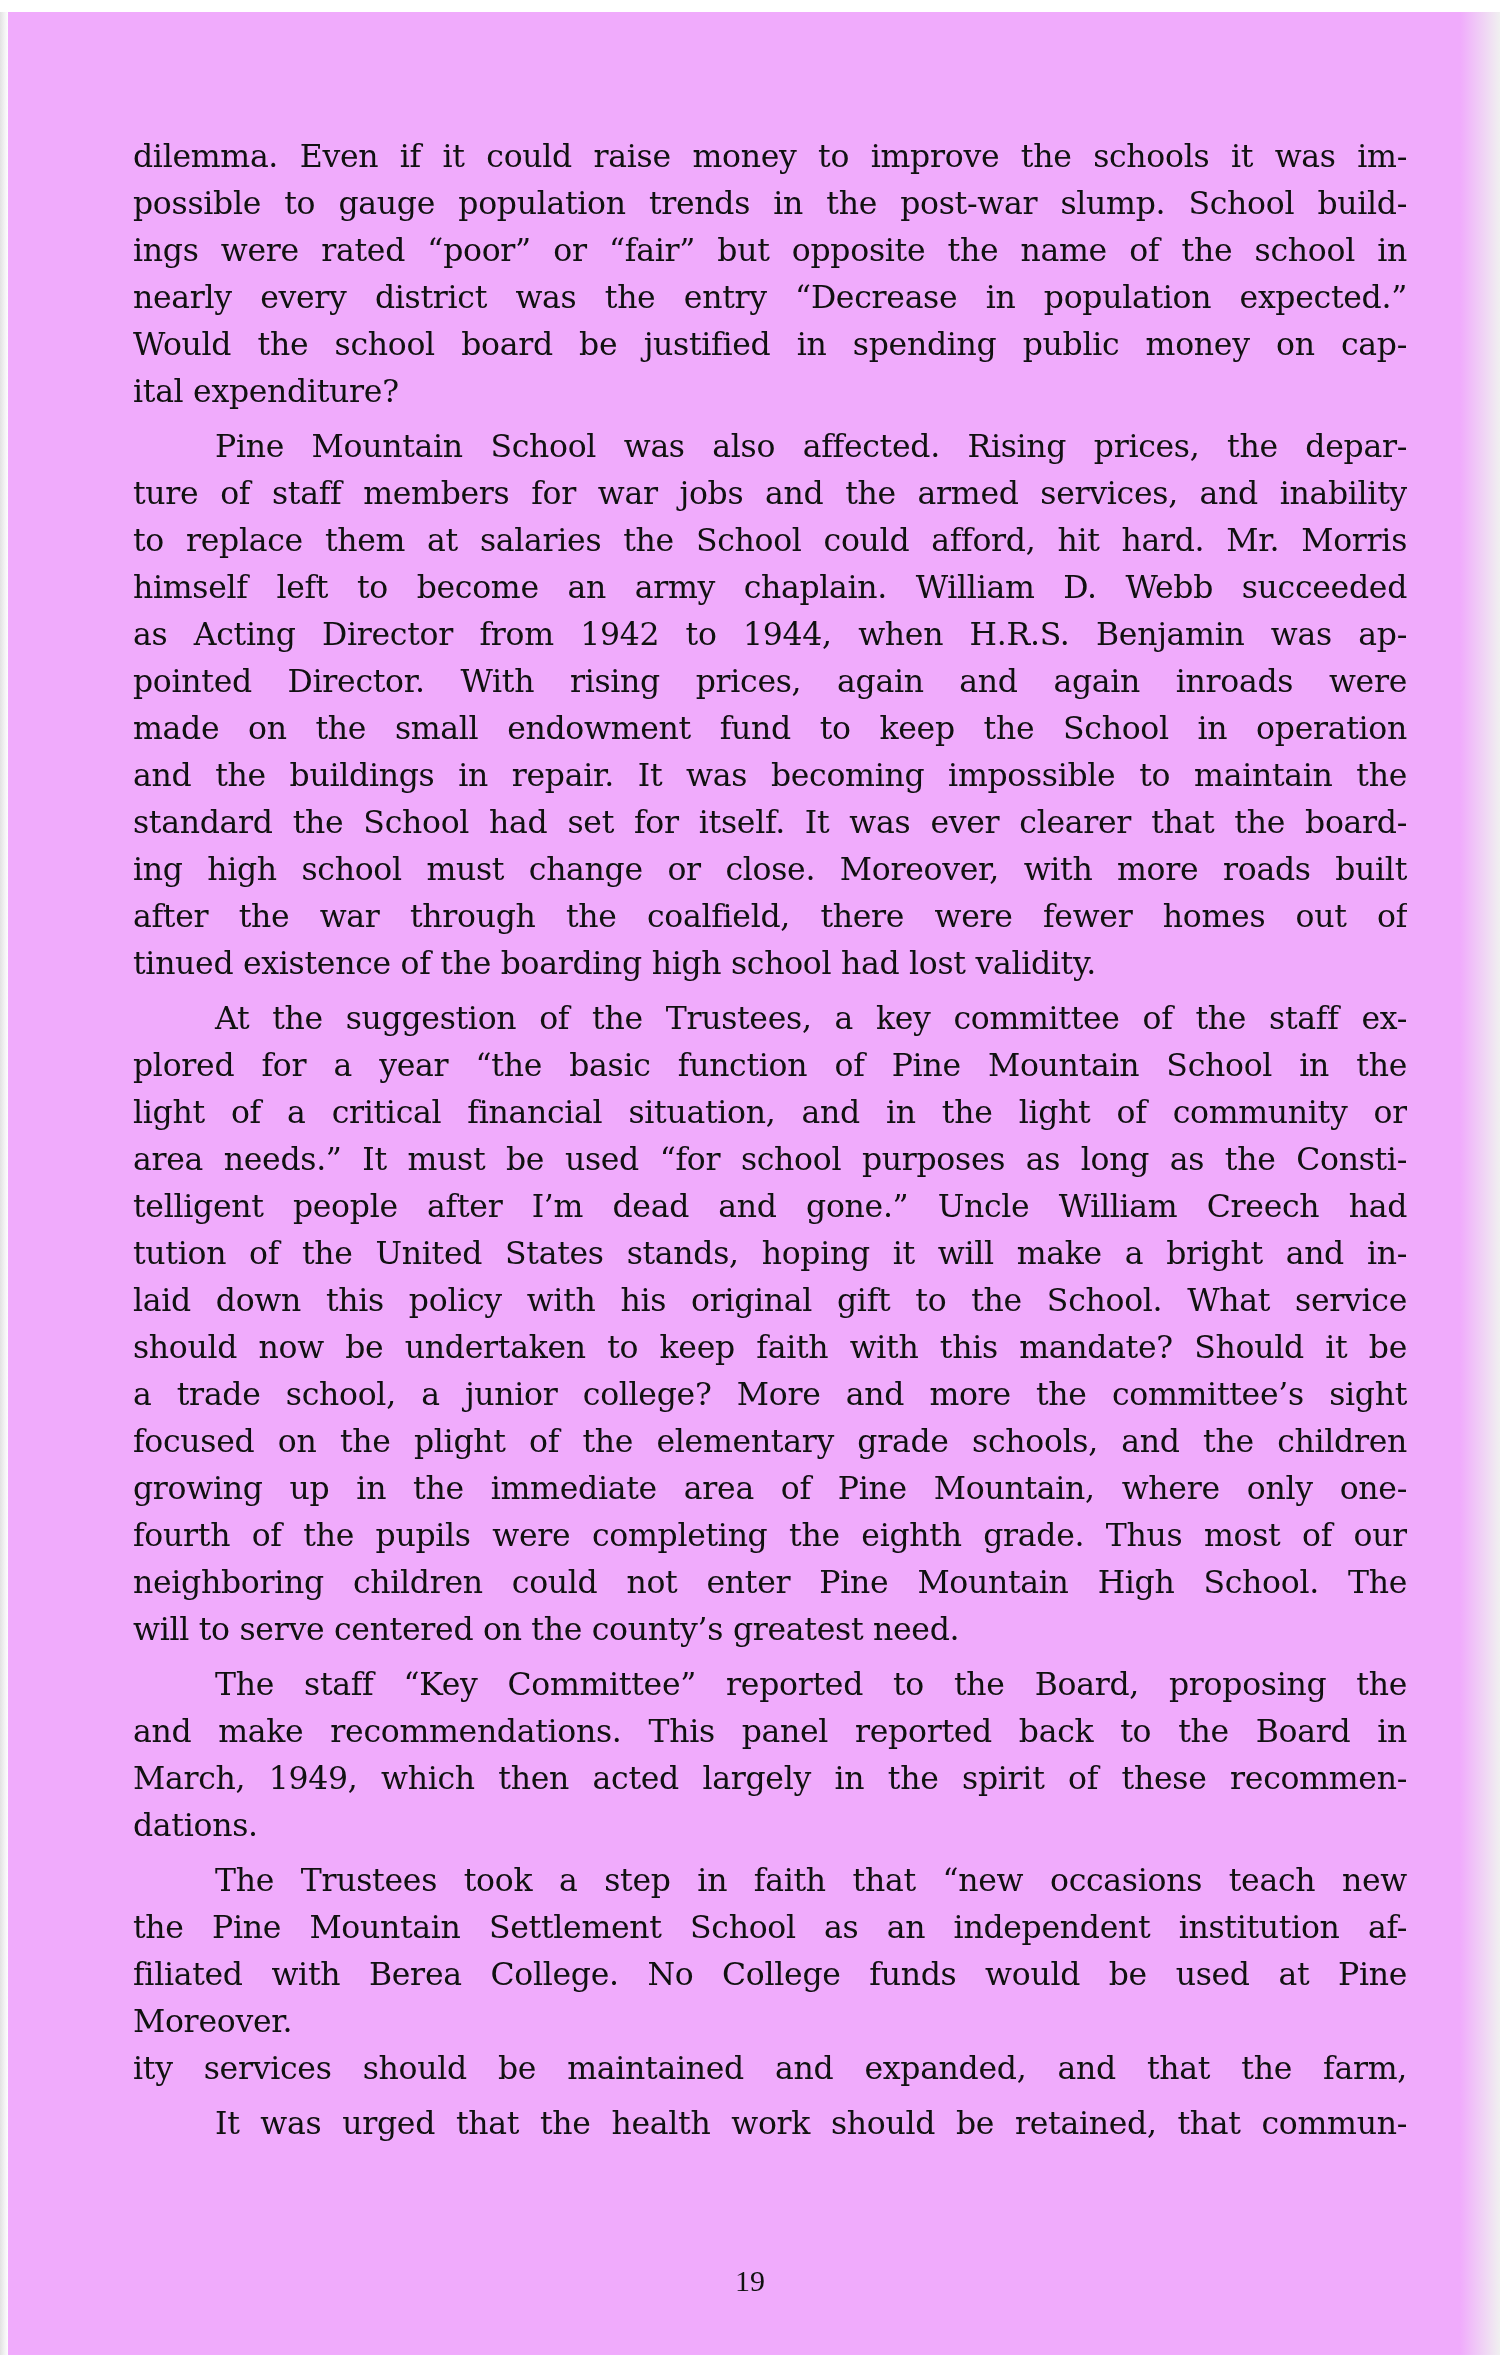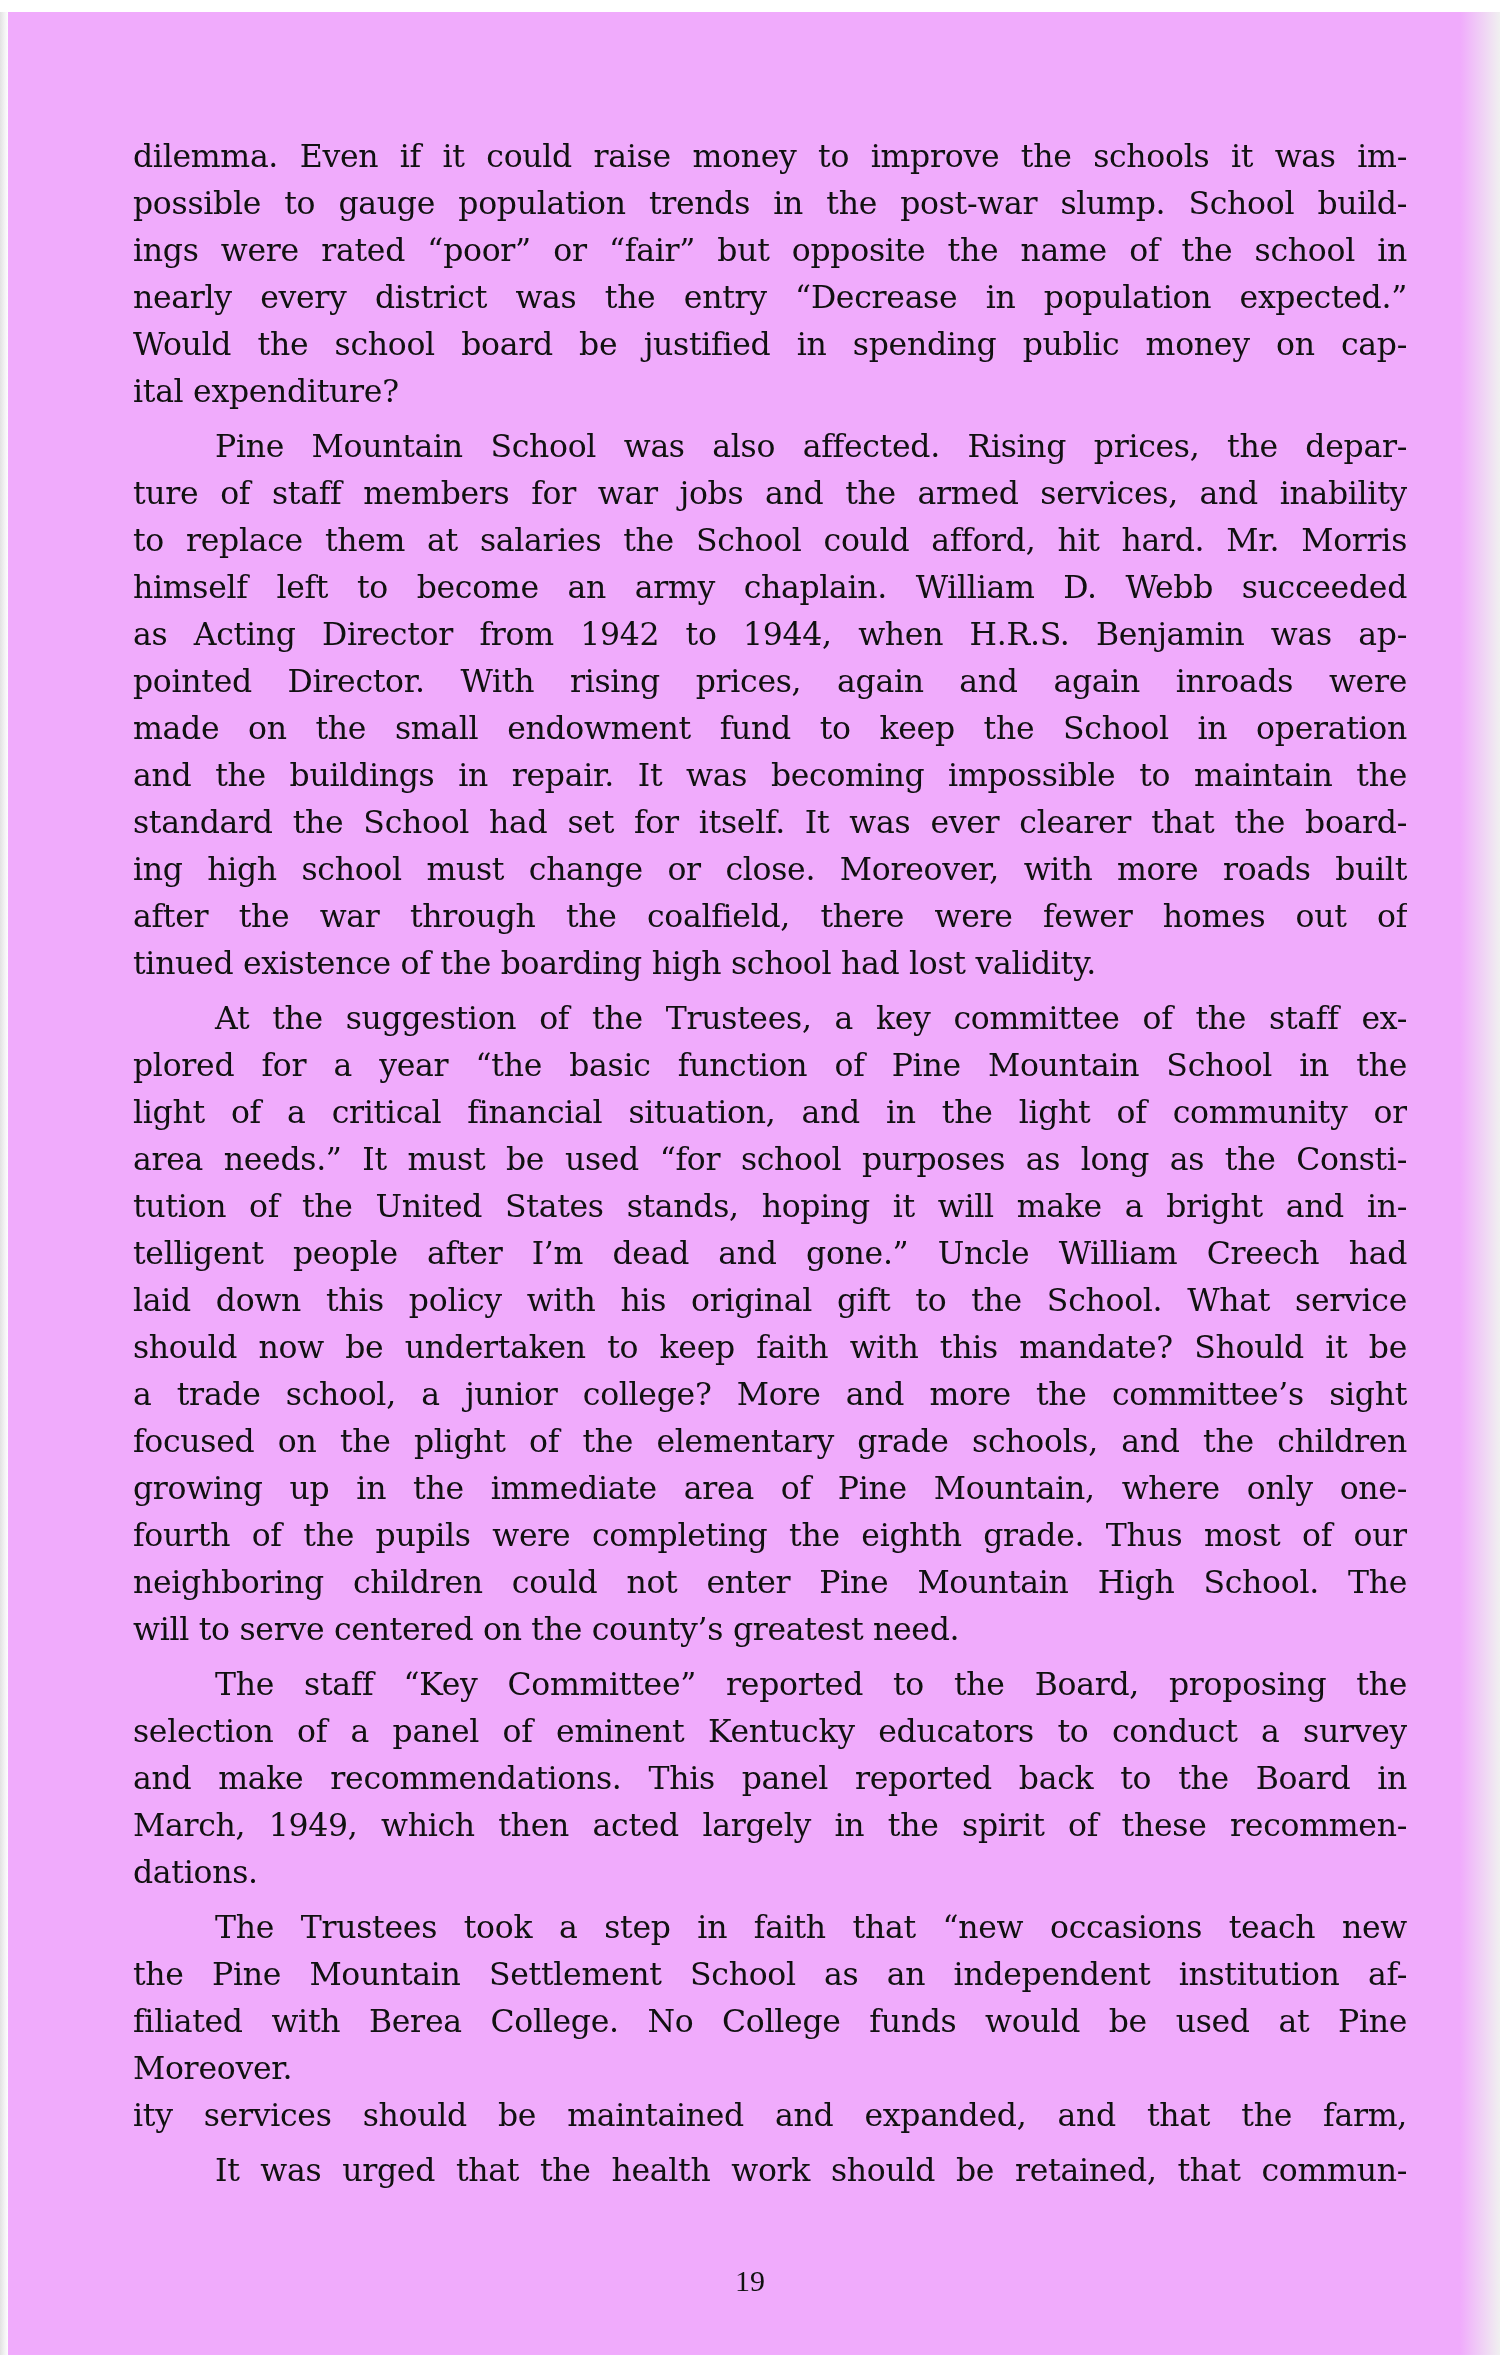--- a/index.html
+++ b/index.html
@@ -95,32 +95,31 @@
       <span class="line">made on the small endowment fund to keep the School in operation</span>
       <span class="line">and the buildings in repair. It was becoming impossible to maintain the</span>
       <span class="line">standard the School had set for itself. It was ever clearer that the board-</span>
       <span class="line">ing high school must change or close. Moreover, with more roads built</span>
       <span class="line">after the war through the coalfield, there were fewer homes out of</span>
       <span class="line last">tinued existence of the boarding high school had lost validity.</span>
       <span class="line indent">At the suggestion of the Trustees, a key committee of the staff ex-</span>
       <span class="line">plored for a year “the basic function of Pine Mountain School in the</span>
       <span class="line">light of a critical financial situation, and in the light of community or</span>
       <span class="line">area needs.” It must be used “for school purposes as long as the Consti-</span>
+      <span class="line">telligent people after I’m dead and gone.” Uncle William Creech had</span>
       <span class="line">tution of the United States stands, hoping it will make a bright and in-</span>
-      <span class="line">telligent people after I’m dead and gone.” Uncle William Creech had</span>
       <span class="line">laid down this policy with his original gift to the School. What service</span>
       <span class="line">should now be undertaken to keep faith with this mandate? Should it be</span>
       <span class="line">a trade school, a junior college? More and more the committee’s sight</span>
       <span class="line">focused on the plight of the elementary grade schools, and the children</span>
       <span class="line">growing up in the immediate area of Pine Mountain, where only one-</span>
       <span class="line">fourth of the pupils were completing the eighth grade. Thus most of our</span>
       <span class="line">neighboring children could not enter Pine Mountain High School. The</span>
       <span class="line last">will to serve centered on the county’s greatest need.</span>
       <span class="line indent">The staff “Key Committee” reported to the Board, proposing the</span>
-      <span class="line">selection of a panel of eminent Kentucky educators to conduct a survey</span>
       <span class="line">and make recommendations. This panel reported back to the Board in</span>
       <span class="line">March, 1949, which then acted largely in the spirit of these recommen-</span>
       <span class="line last">dations.</span>
       <span class="line indent">The Trustees took a step in faith that “new occasions teach new</span>
       <span class="line">the Pine Mountain Settlement School as an independent institution af-</span>
       <span class="line">filiated with Berea College. No College funds would be used at Pine</span>
       <span class="line last">Moreover.</span>
       <span class="line">ity services should be maintained and expanded, and that the farm,</span>
       <span class="line indent">It was urged that the health work should be retained, that commun-</span>
     </div>

